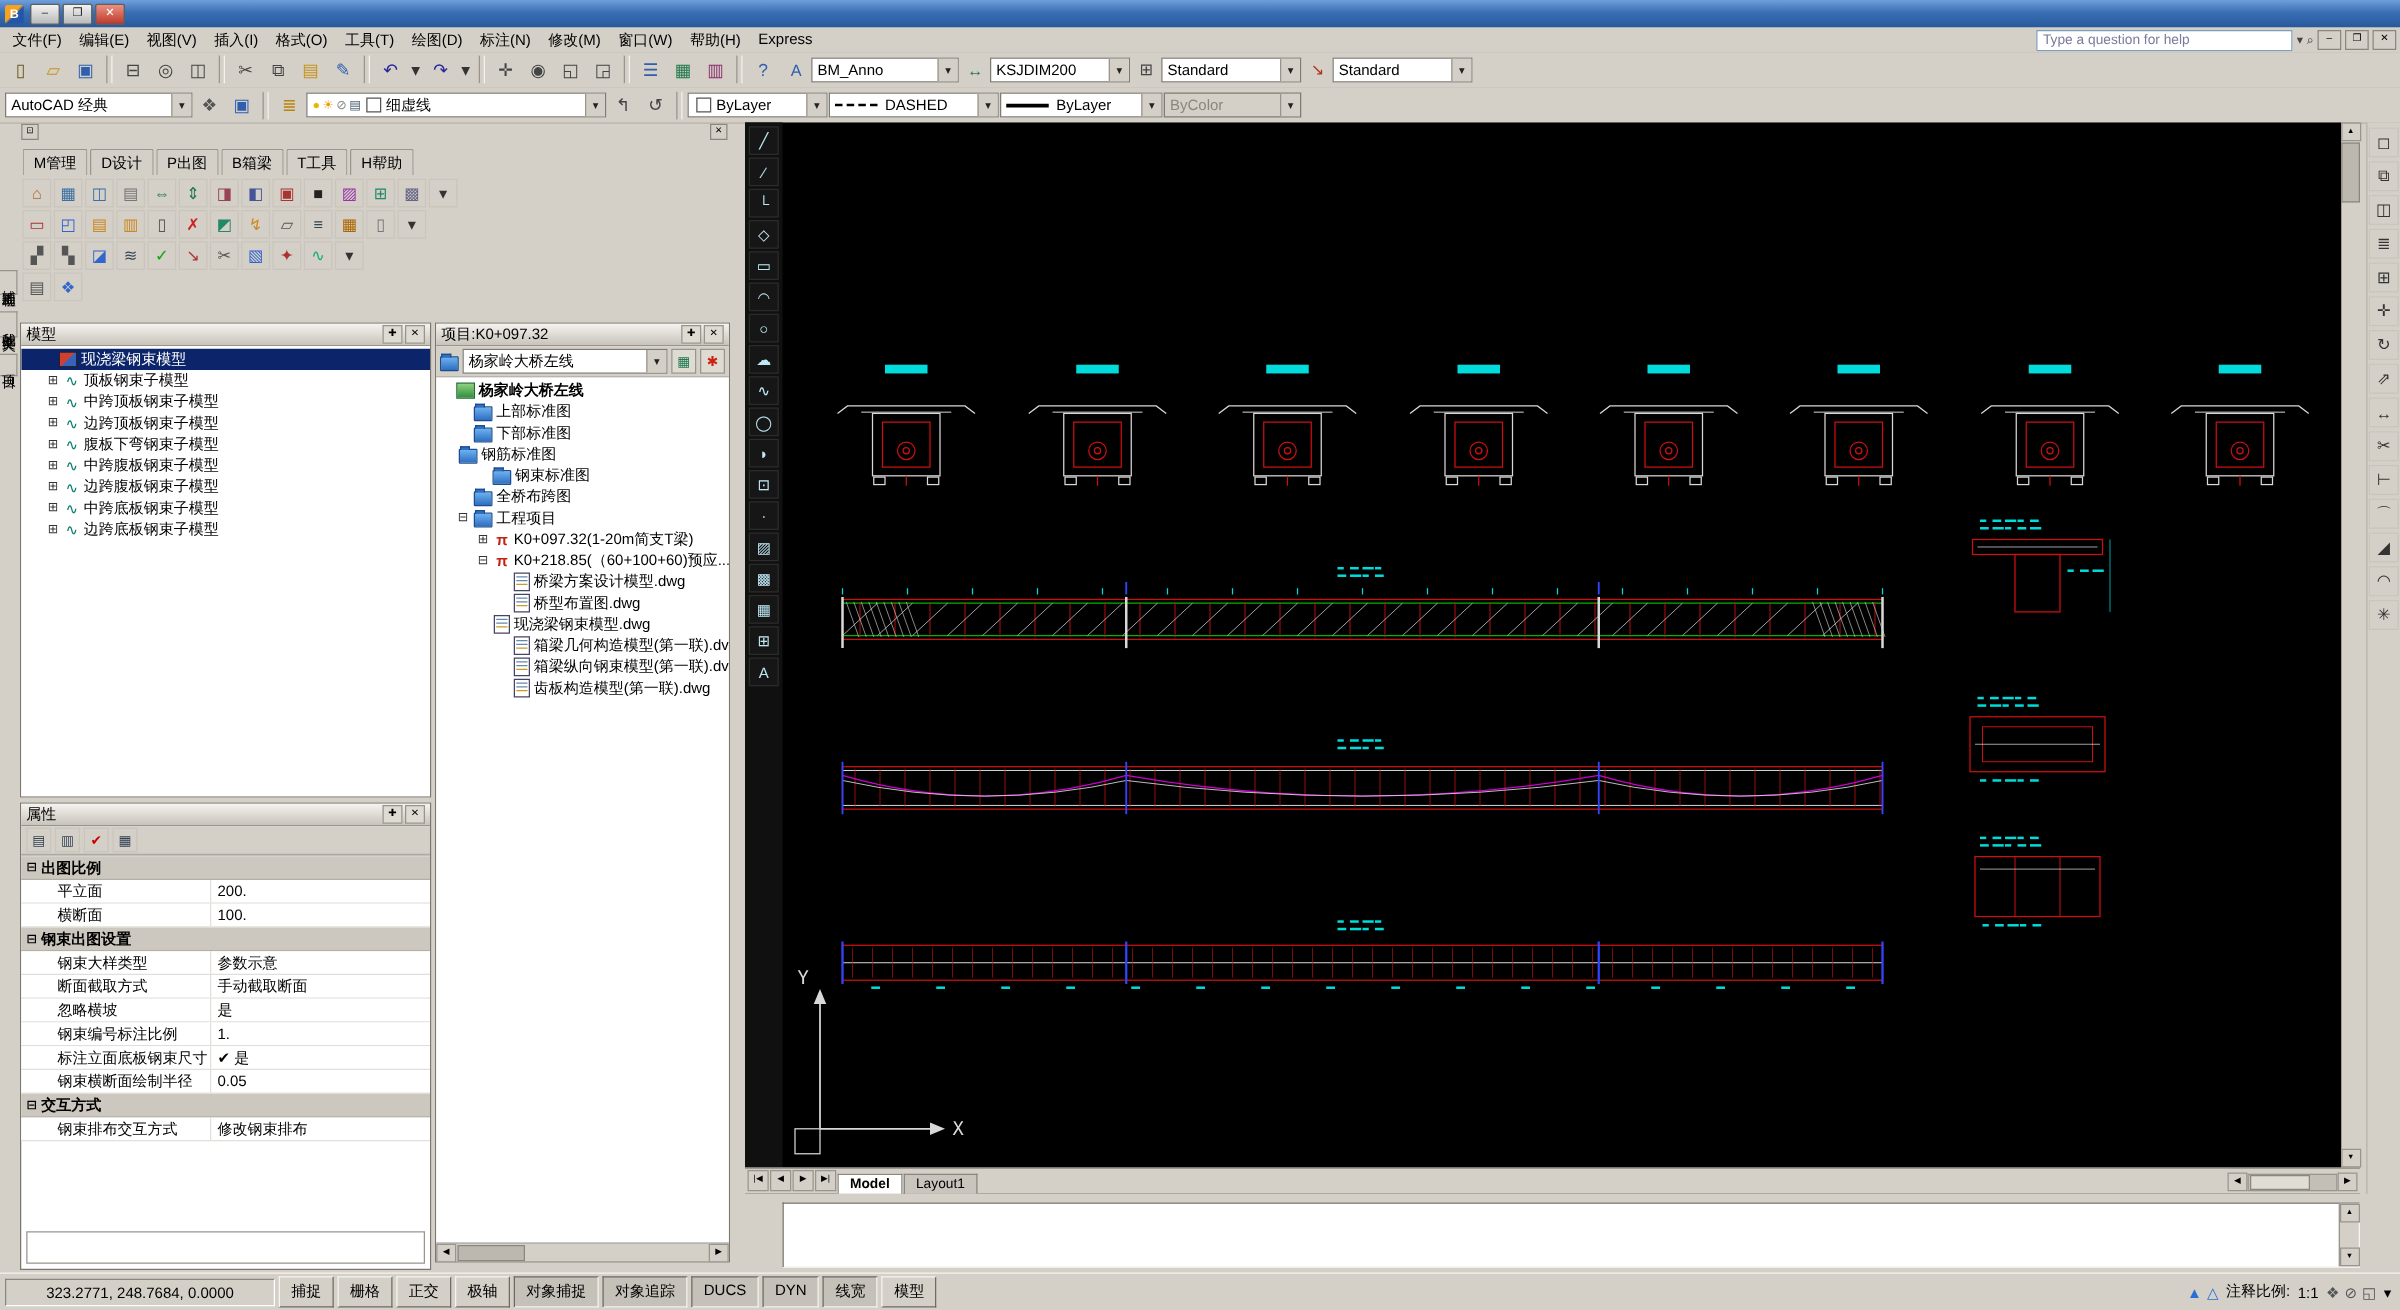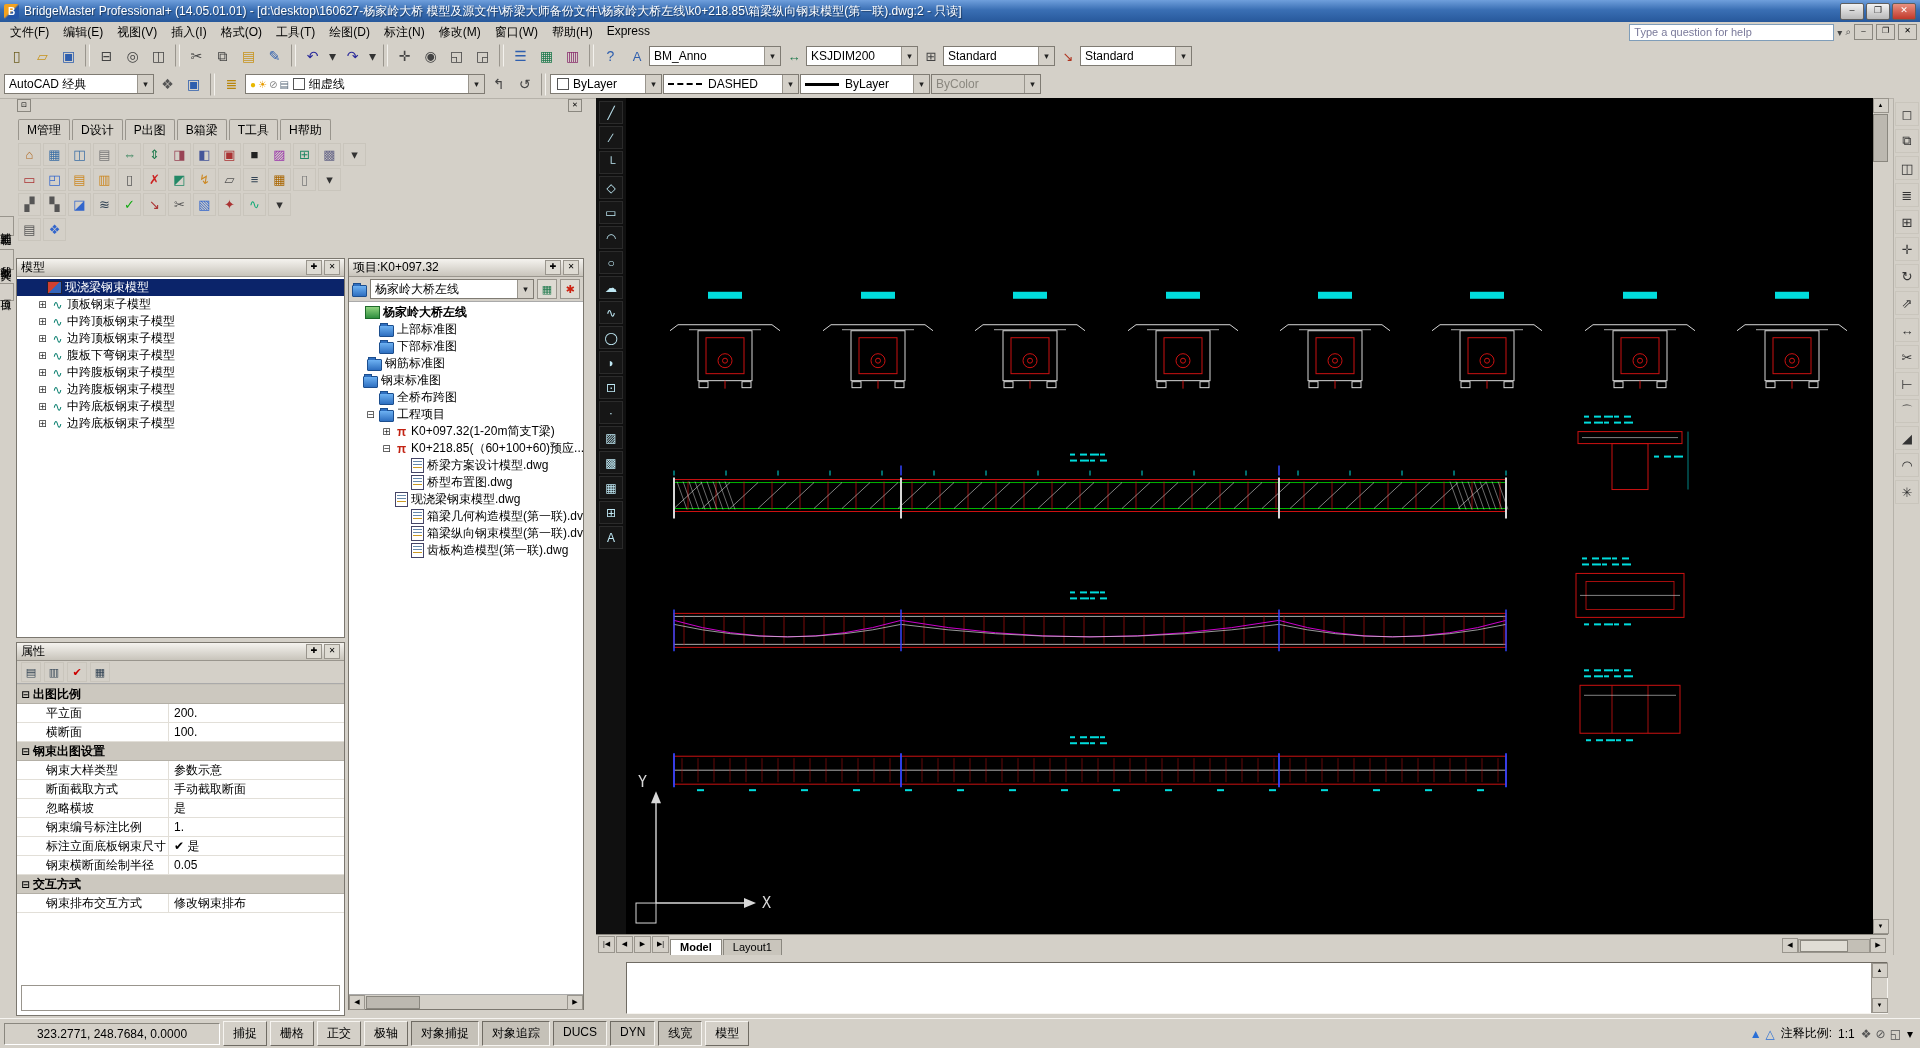--- a/index.html
+++ b/index.html
@@ -150,21 +150,20 @@
   .sb-right{margin-left:auto;display:flex;align-items:center;gap:6px;padding-right:3px;}
   .sb-ico{font-size:12px;line-height:1;}
 </style>
 </head>
 <body>
 
 <div class="app">
 
   <div class="titlebar">
     <span class="appicon">B</span>
-    <span class="title">BridgeMaster Professional+ (14.05.01.01) - [d:\desktop\160627-杨家岭大桥 模型及源文件\桥梁大师备份文件\杨家岭大桥左线\k0+218.85\箱梁纵向钢束模型(第一联).dwg:2 - 只读]</span>
     <span class="winbtns">
       <span class="wbtn">–</span>
       <span class="wbtn">❐</span>
       <span class="wbtn close">✕</span>
     </span>
   </div>
 
   <div class="menubar">
     <span style="display:flex">
 
@@ -303,21 +302,21 @@
         </span>
 
         <span class="tbi">
           <span class="g" style="color: rgb(47, 95, 174);">?</span>
         </span>
       </span>
     <span style="display:flex">
 
         <span class="combo-wrap">
           <span class="cw-ico" style="color: rgb(47, 95, 174);">A</span>
-          <span class="combo" style="width:132px">
+          <span class="combo" style="width:118px">
             <span>BM_Anno</span>
           </span>
         </span>
 
         <span class="combo-wrap">
           <span class="cw-ico" style="color: rgb(31, 122, 77);">↔</span>
           <span class="combo" style="width:112px">
             <span>KSJDIM200</span>
           </span>
         </span>
@@ -775,21 +774,21 @@
             <span class="ic icon-folder"></span>
             <span>下部标准图</span>
           </div>
 
           <div class="trow" style="padding-left: 4px;">
             <span class="exp"></span>
             <span class="ic icon-folder"></span>
             <span>钢筋标准图</span>
           </div>
 
-          <div class="trow" style="padding-left: 0;">
+          <div class="trow" style="padding-left: 31px;">
             <span class="exp"></span>
             <span class="ic icon-folder"></span>
             <span>钢束标准图</span>
           </div>
 
           <div class="trow" style="padding-left: 16px;">
             <span class="exp"></span>
             <span class="ic icon-folder"></span>
             <span>全桥布跨图</span>
           </div>

